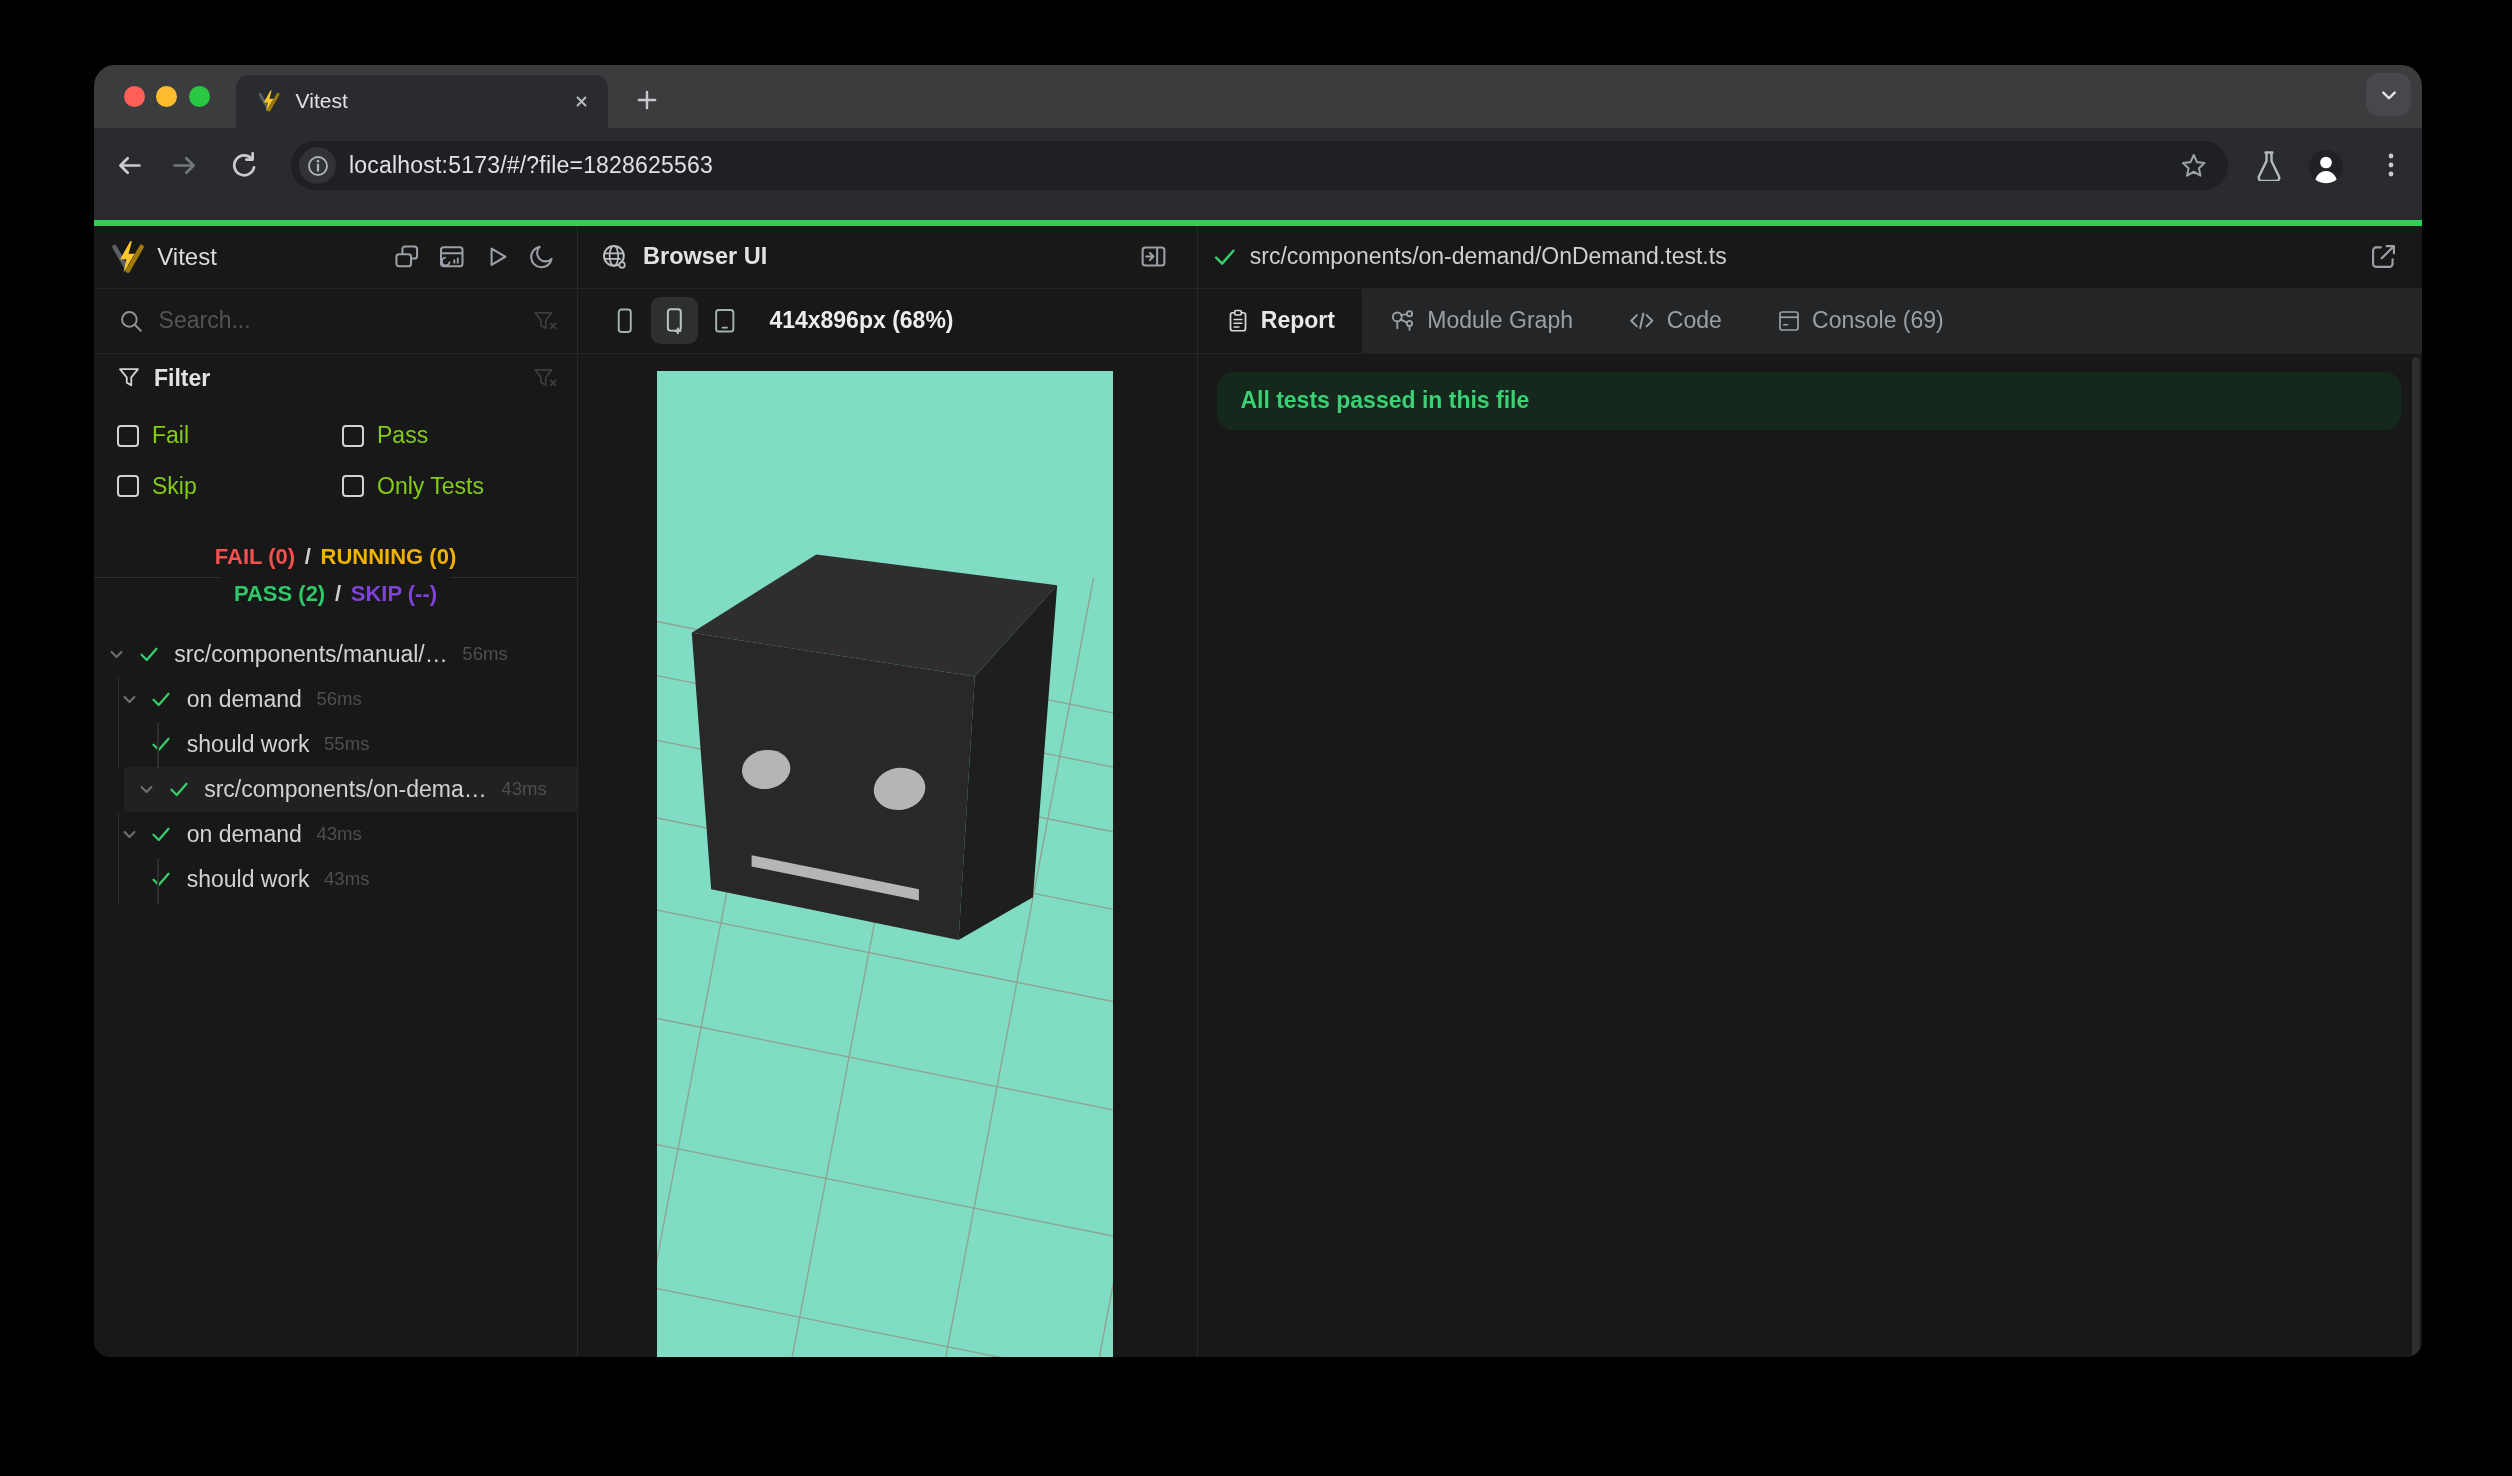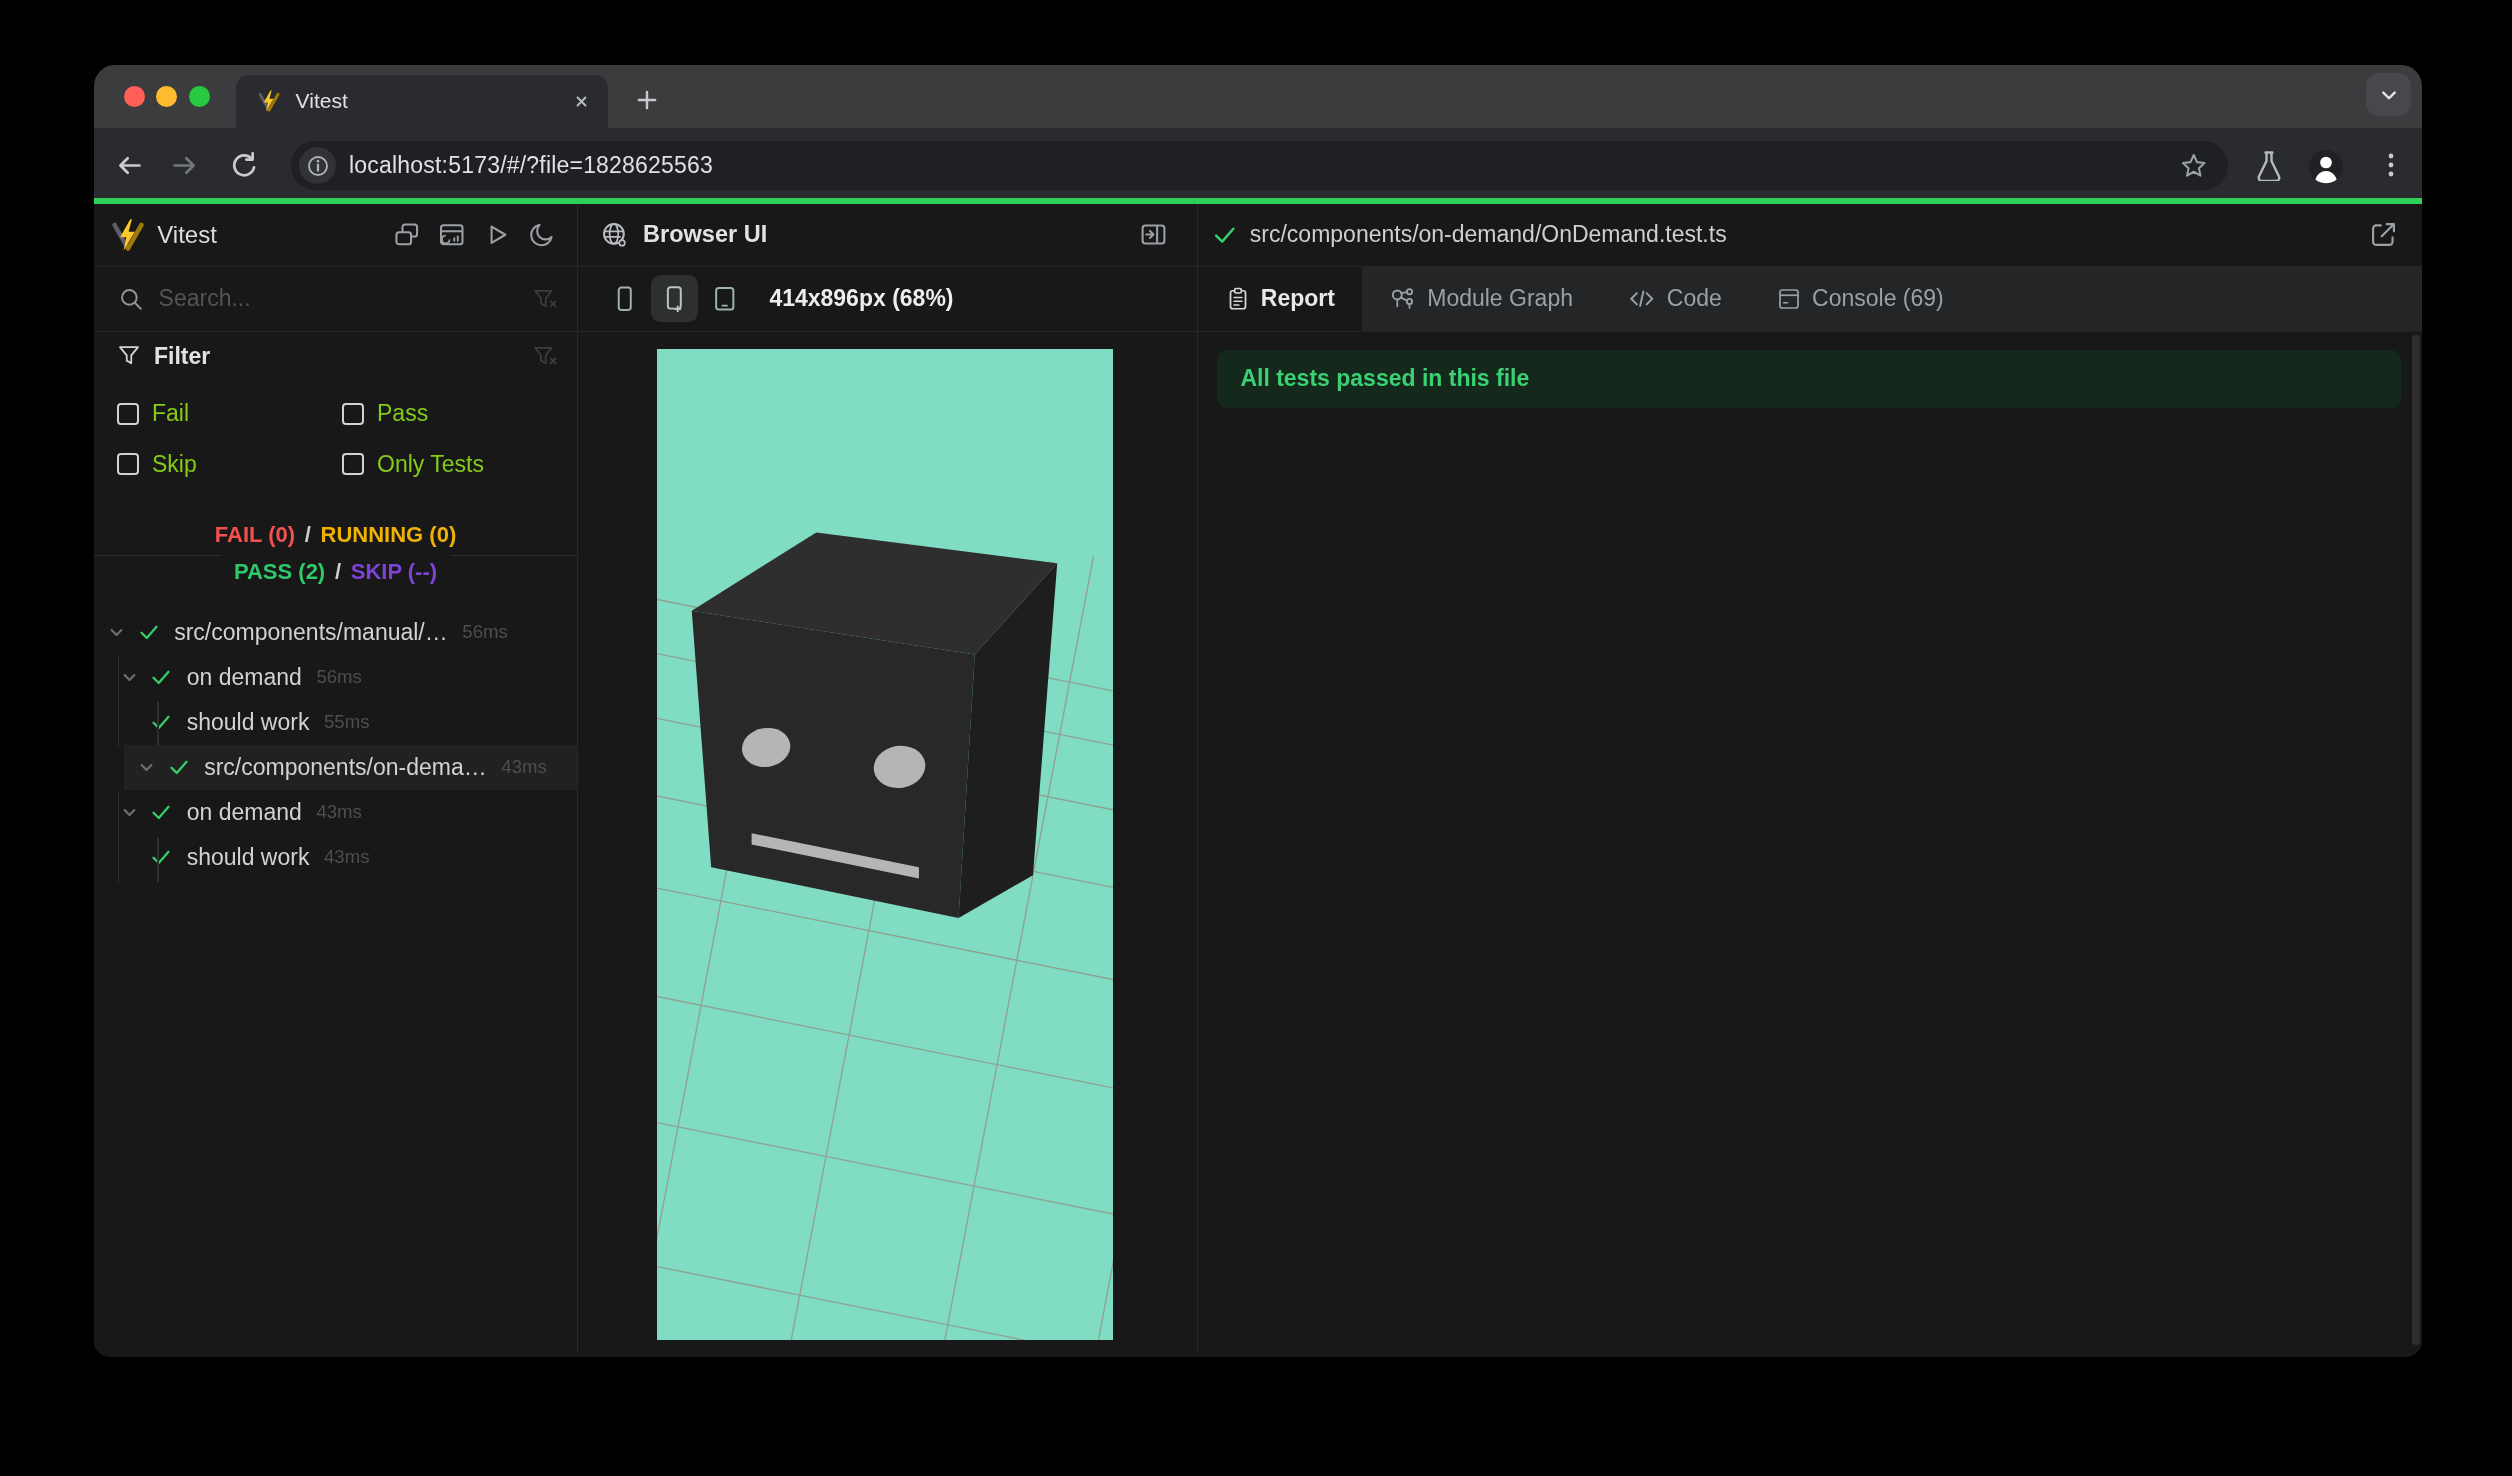--- a/index.html
+++ b/index.html
@@ -16,21 +16,21 @@
   .traffic .dot { width:21px; height:21px; border-radius:50%; }
   .tab { position:absolute; left:142px; top:9.7px; width:372px; height:53px;
     background:#2a2b2e; border-radius:13px 13px 0 0; display:flex; align-items:center; }
   .tab-title { margin-left:14.6px; font-size:21px; color:#dfe1e5; }
   .tab-close { margin-left:auto; margin-right:16px; }
   .newtab { position:absolute; left:537px; top:18.6px; width:32px; height:32px;
     display:grid; place-items:center; }
   .tablist-btn { position:absolute; left:2272px; top:8px; width:45px; height:43px;
     border-radius:13px; background:#47484b; display:grid; place-items:center; }
 
-  .toolbar { position:relative; height:70px; background:#2a2b2e;text-decoration:underline; }
+  .toolbar { position:relative; height:92px; background:#2a2b2e;text-decoration:underline; }
   .navbtn { position:absolute; top:23px; width:29px; height:29px; }
   .omnibox { position:absolute; left:197px; top:13px; width:1937px; height:49px;
     border-radius:24px; background:#1f2023; display:flex; align-items:center; }
   .info-wrap { margin-left:8px; width:37px; height:37px; border-radius:50%;
     background:#313236; display:grid; place-items:center; }
   .url-text { margin-left:13px; font-size:23px; color:#dfe1e5; letter-spacing:0.2px; }
   .omni-star { margin-left:auto; margin-right:21px; }
   .chrome-right { position:absolute; top:21px; }
 
   .progress { height:5.7px; background:#2ed058; }
@@ -89,21 +89,21 @@
   .viewport-size { margin-left:21px; font-size:23px; font-weight:700; color:#ededed; }
   .viewport { position:absolute; left:79px; top:145px; width:456px; height:991px; background:#80dcc2; }
 
   
   .rightpanel { flex:1; position:relative; display:flex; flex-direction:column; }
   .path-text { margin-left:11.3px; font-size:23px; color:#cfcfcf; }
   .right-header-pad { padding-left:13px; padding-right:24px; }
   .tabbar { height:65px; background:#232527; border-bottom:0.8px solid #242424; display:flex; }
   .tab-item { display:flex; align-items:center; gap:11.3px; padding:0 27.5px; font-size:23px; color:#9aa0a6; }
   .tab-item.active { background:#181818; color:#e8e8e8;font-weight:bold; }
-  .banner { position:absolute; left:19.4px; right:21px; top:146px; height:58px; border-radius:10px;
+  .banner { position:absolute; left:19.4px; right:21px; top:146px; height:58px; border-radius:16px;
     background:#14291c; display:flex; align-items:center; padding-left:23px; }
   .banner-text { font-size:23px; font-weight:700; color:#3bd073; }
   .vscroll { position:absolute; right:2.4px; top:131px; bottom:6.5px; width:7.3px;
     background:#2e2e2e; border-radius:4px; }
 </style>
 </head>
 <body>
 
 <div class="window">
 

